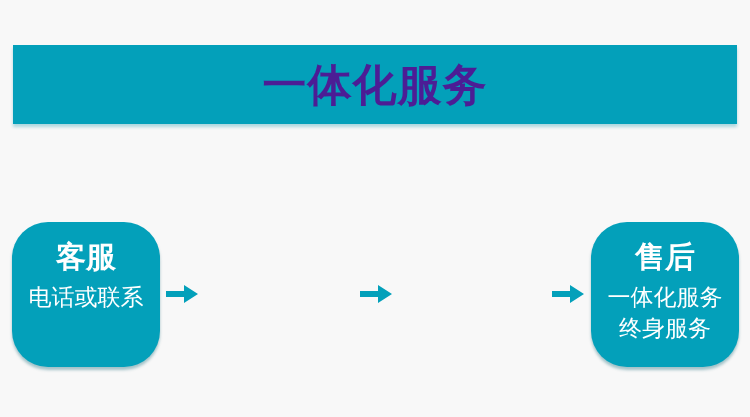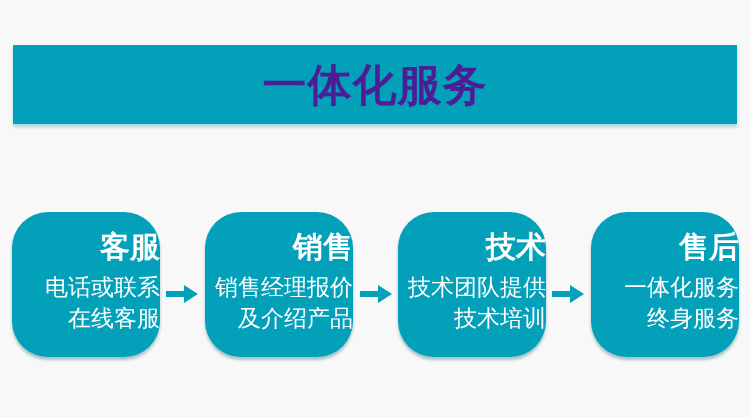--- a/index.html
+++ b/index.html
@@ -48,27 +48,27 @@
     width: 750px;
     text-align: center;
     font-size: 29px;
     line-height: 36px;
     color: var(--text-dark);
     letter-spacing: 0.5px;
   }
   
   .step {
     position: absolute;
-    top: 212px;
+    top: 222px;
     width: 148px;
     height: 145px;
     background: var(--teal);
     border-radius: 36px;
     color: #ffffff;
-    text-align: right;
+    text-align: center;
     box-shadow: 0 3px 3px rgba(0, 95, 112, 0.35);
   }
   .step-1 { left: 12px; }
   .step-2 { left: 205px; }
   .step-3 { left: 398px; }
   .step-4 { left: 591px; }
   .step-title {
     margin-top: 18px;
     font-size: 30px;
     font-weight: bold;
@@ -100,51 +100,36 @@
 
   <div class="banner">
     <div class="banner-title">一体化服务</div>
   </div>
 
 
   <div class="step step-1">
     <div class="step-title">客服</div>
     <div class="step-lines">
       <div>电话或联系</div>
-      <div>在线客服</div>
     </div>
   </div>
 
   <div class="arrow arrow-1">
     <svg viewBox="0 0 32 18" xmlns="http://www.w3.org/2000/svg" aria-hidden="true">
       <path d="M0,6 L18,6 L18,0 L32,9 L18,18 L18,12 L0,12 Z" fill="currentColor"></path>
     </svg>
   </div>
 
-  <div class="step step-2">
-    <div class="step-title">销售</div>
-    <div class="step-lines">
-      <div>销售经理报价</div>
-      <div>及介绍产品</div>
-    </div>
-  </div>
 
   <div class="arrow arrow-2">
     <svg viewBox="0 0 32 18" xmlns="http://www.w3.org/2000/svg" aria-hidden="true">
       <path d="M0,6 L18,6 L18,0 L32,9 L18,18 L18,12 L0,12 Z" fill="currentColor"></path>
     </svg>
   </div>
 
-  <div class="step step-3">
-    <div class="step-title">技术</div>
-    <div class="step-lines">
-      <div>技术团队提供</div>
-      <div>技术培训</div>
-    </div>
-  </div>
 
   <div class="arrow arrow-3">
     <svg viewBox="0 0 32 18" xmlns="http://www.w3.org/2000/svg" aria-hidden="true">
       <path d="M0,6 L18,6 L18,0 L32,9 L18,18 L18,12 L0,12 Z" fill="currentColor"></path>
     </svg>
   </div>
 
   <div class="step step-4">
     <div class="step-title">售后</div>
     <div class="step-lines">

